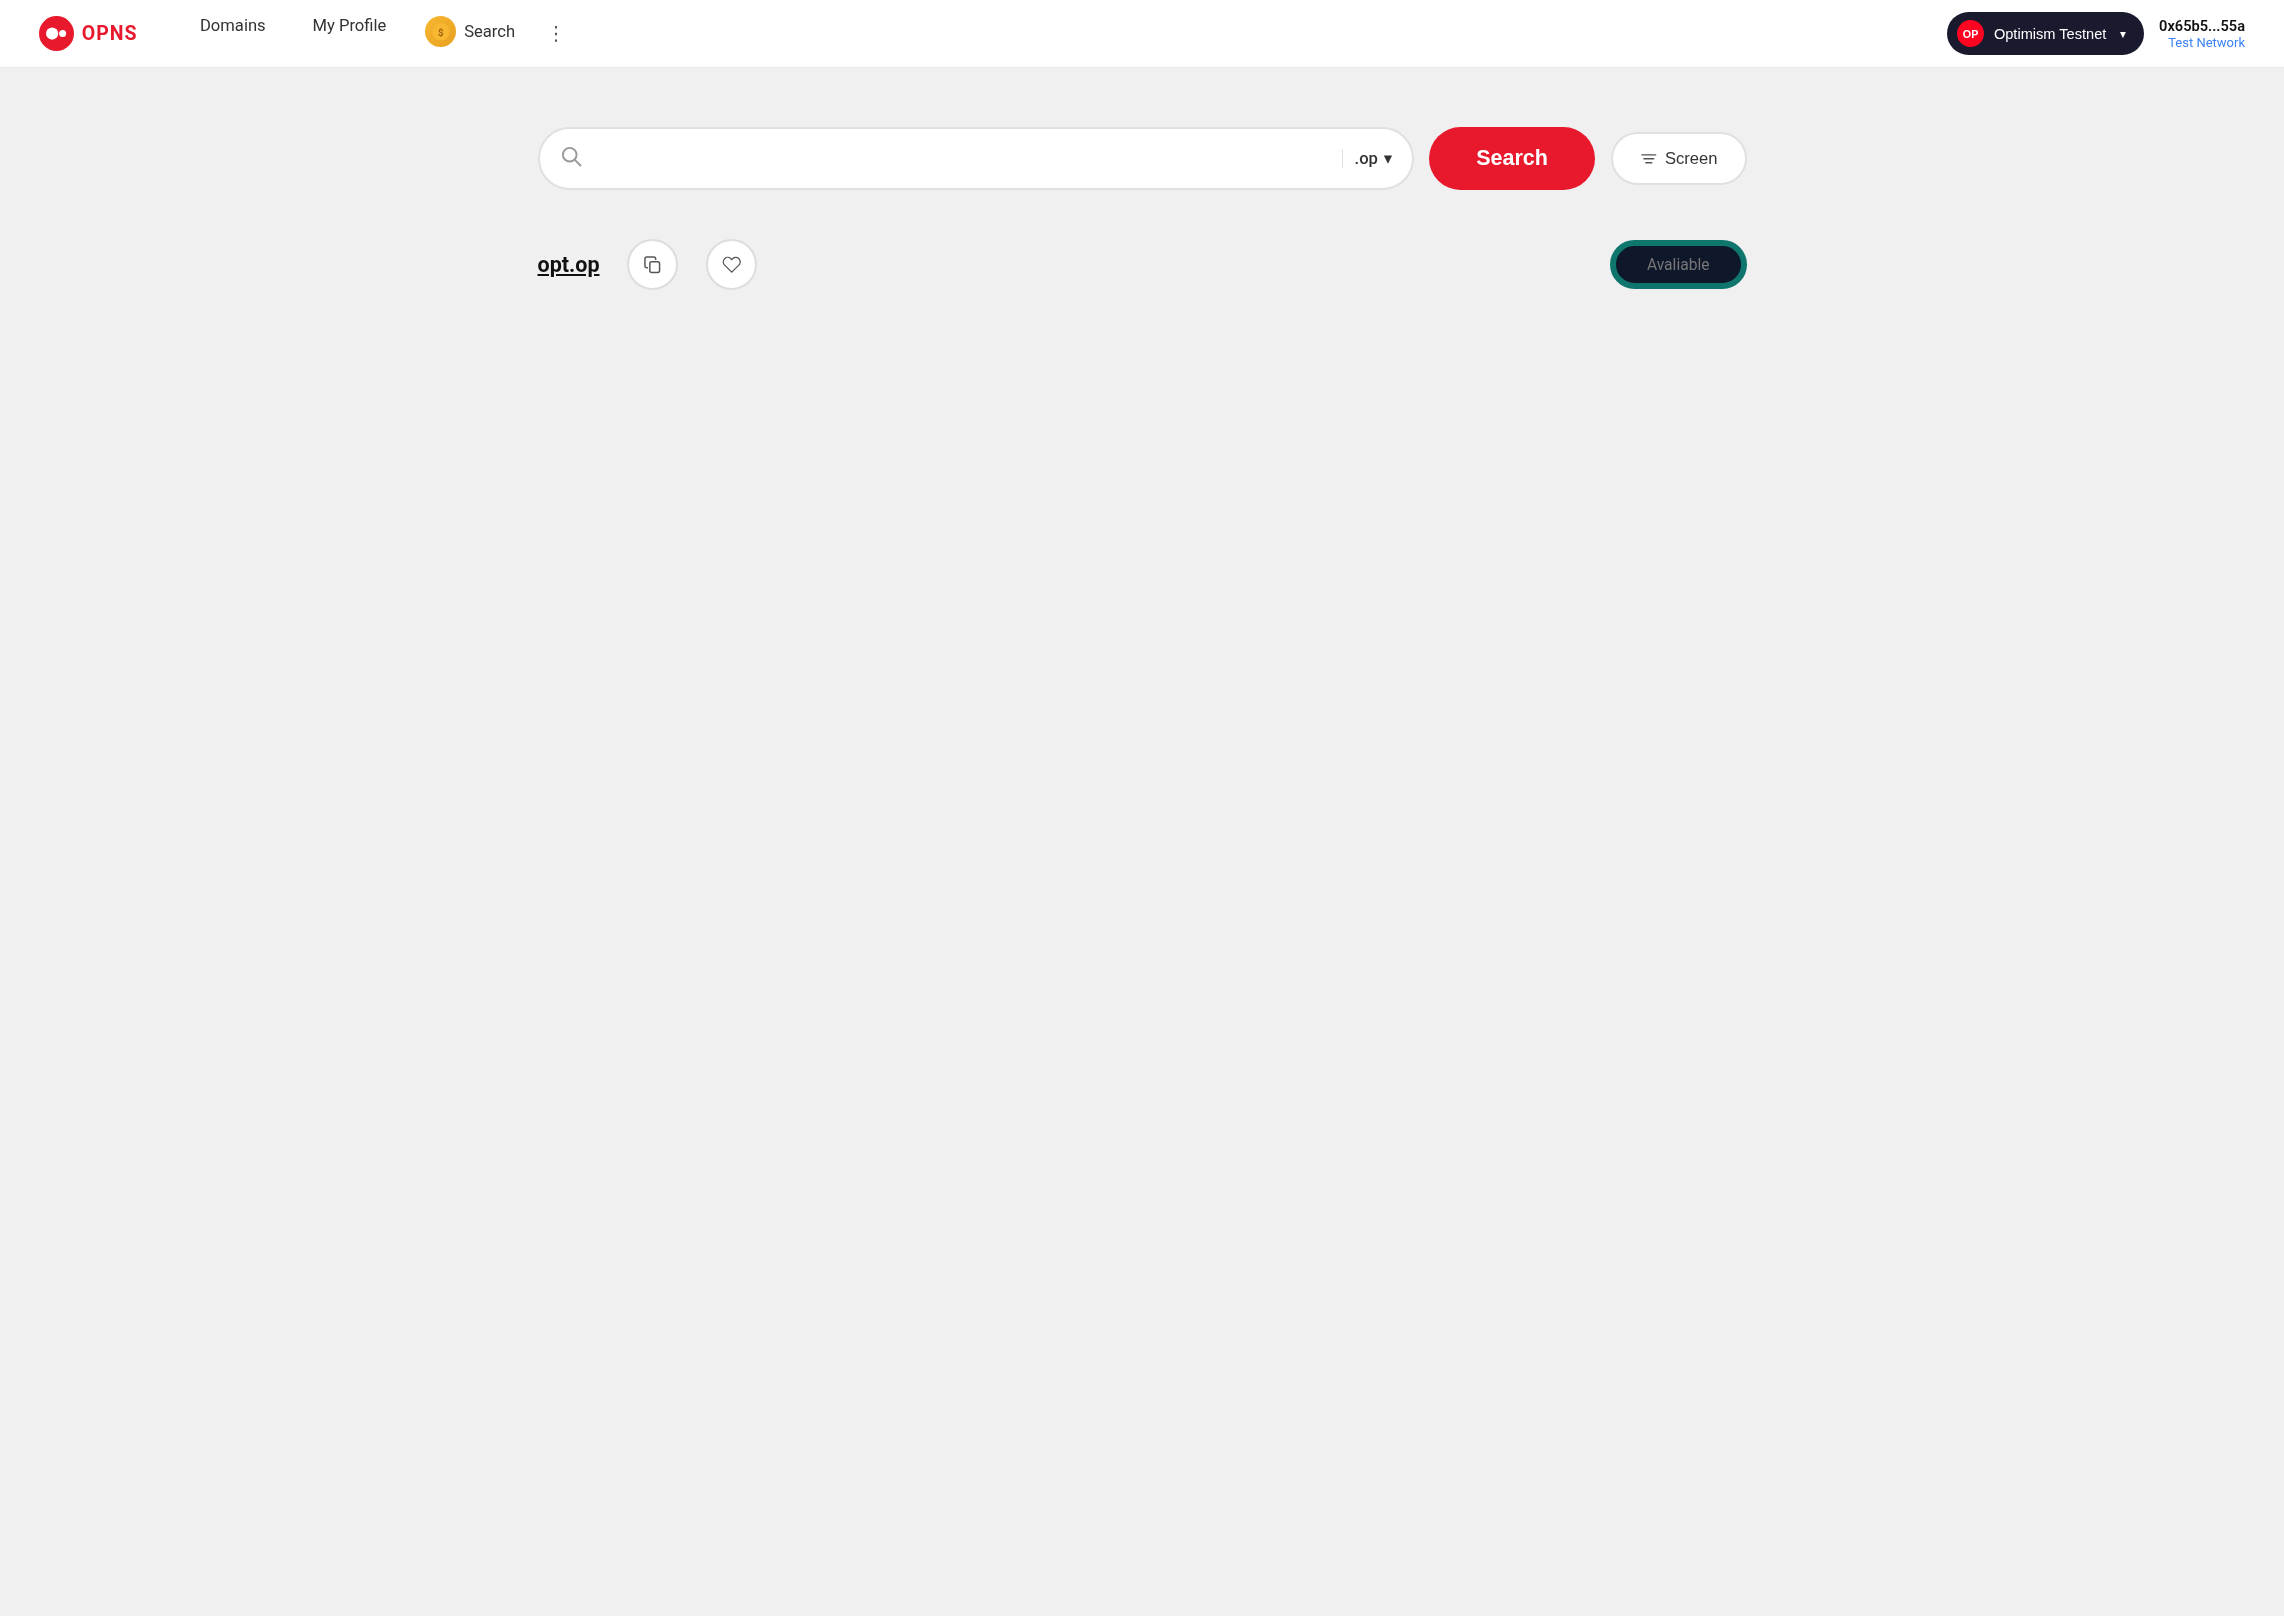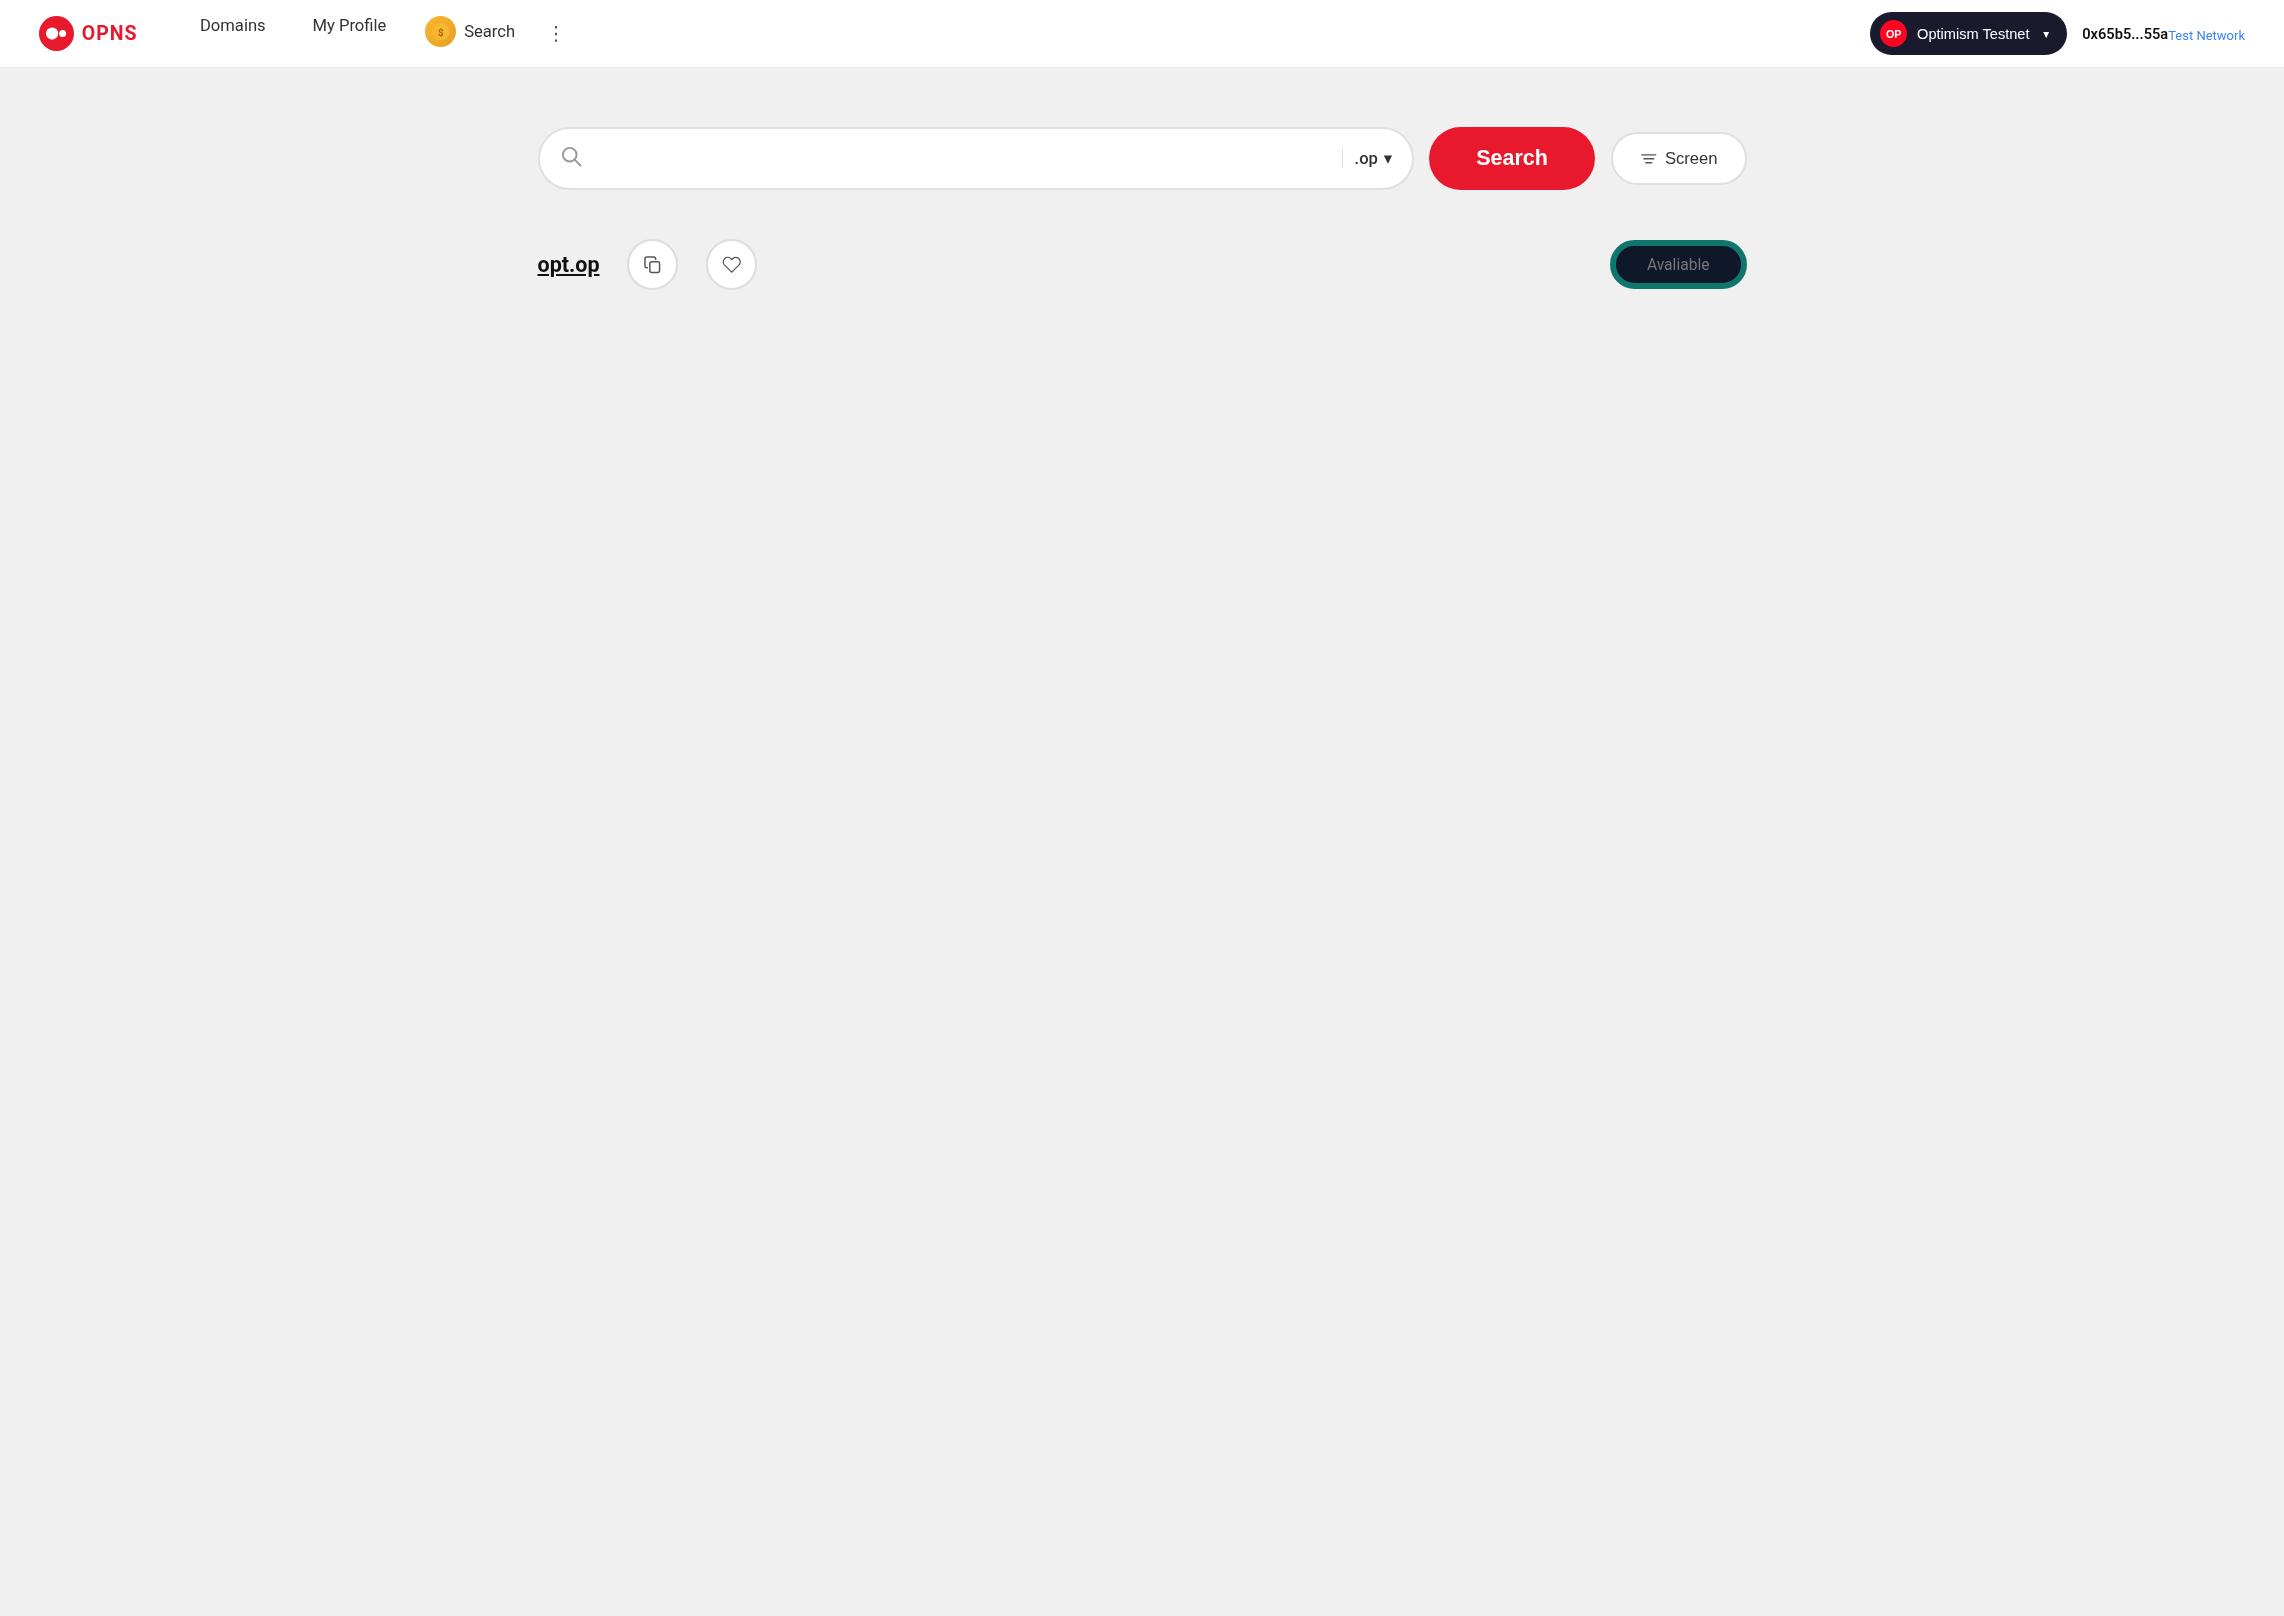--- a/index.html
+++ b/index.html
@@ -126,21 +126,21 @@
       color: white;
     }
 
     .chevron-down {
       font-size: 11.7px;
       margin-left: 3.9px;
     }
 
     .wallet-info {
       display: flex;
-      flex-direction: row;
+      flex-direction: column;
       align-items: flex-end;
     }
 
     .wallet-address {
       font-size: 14.6px;
       font-weight: 600;
       color: #111;
     }
 
     .wallet-network {

